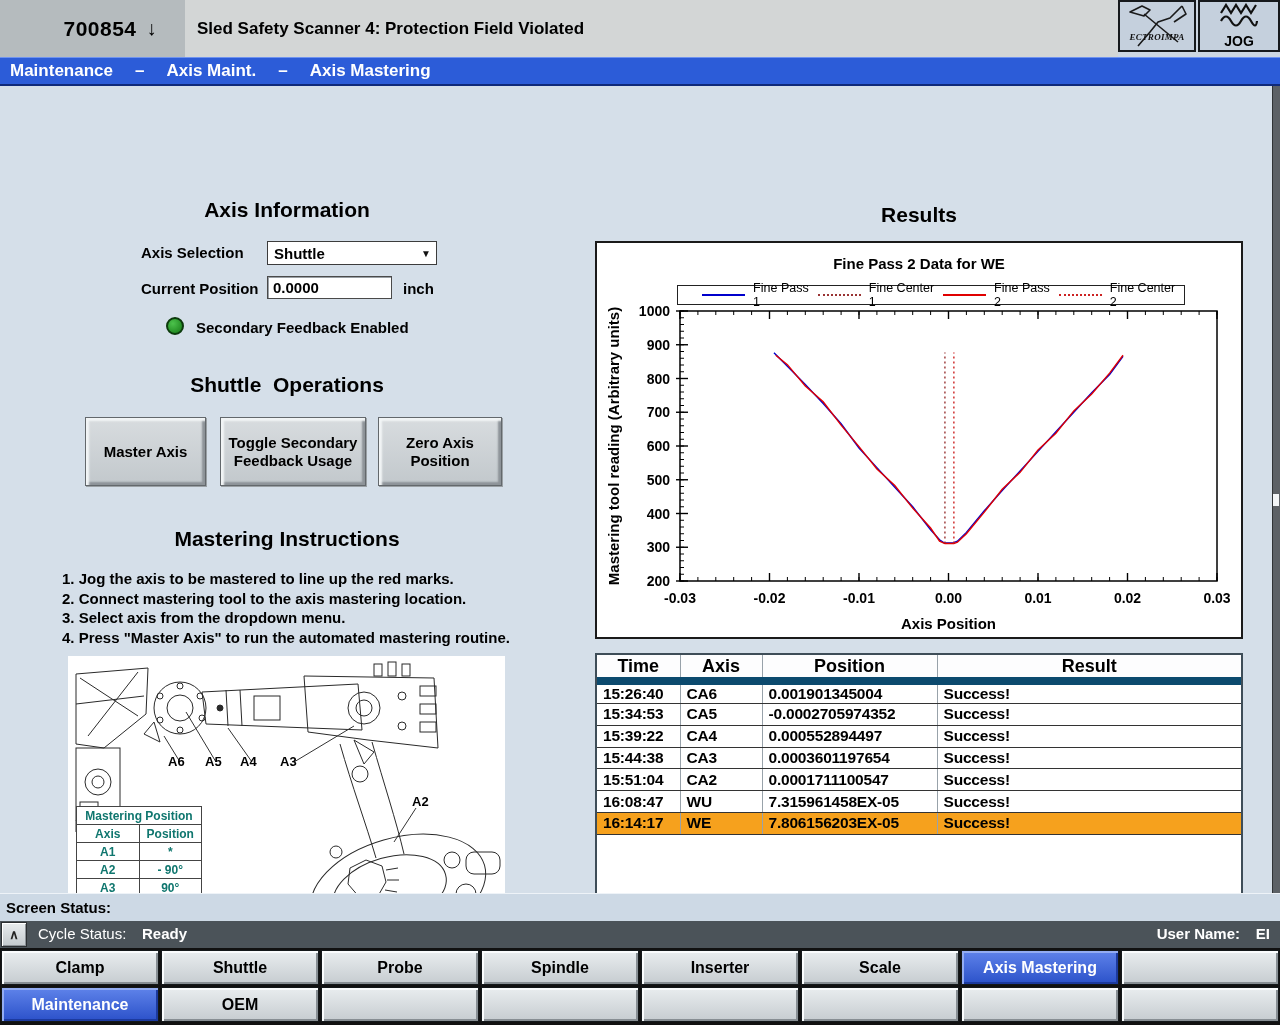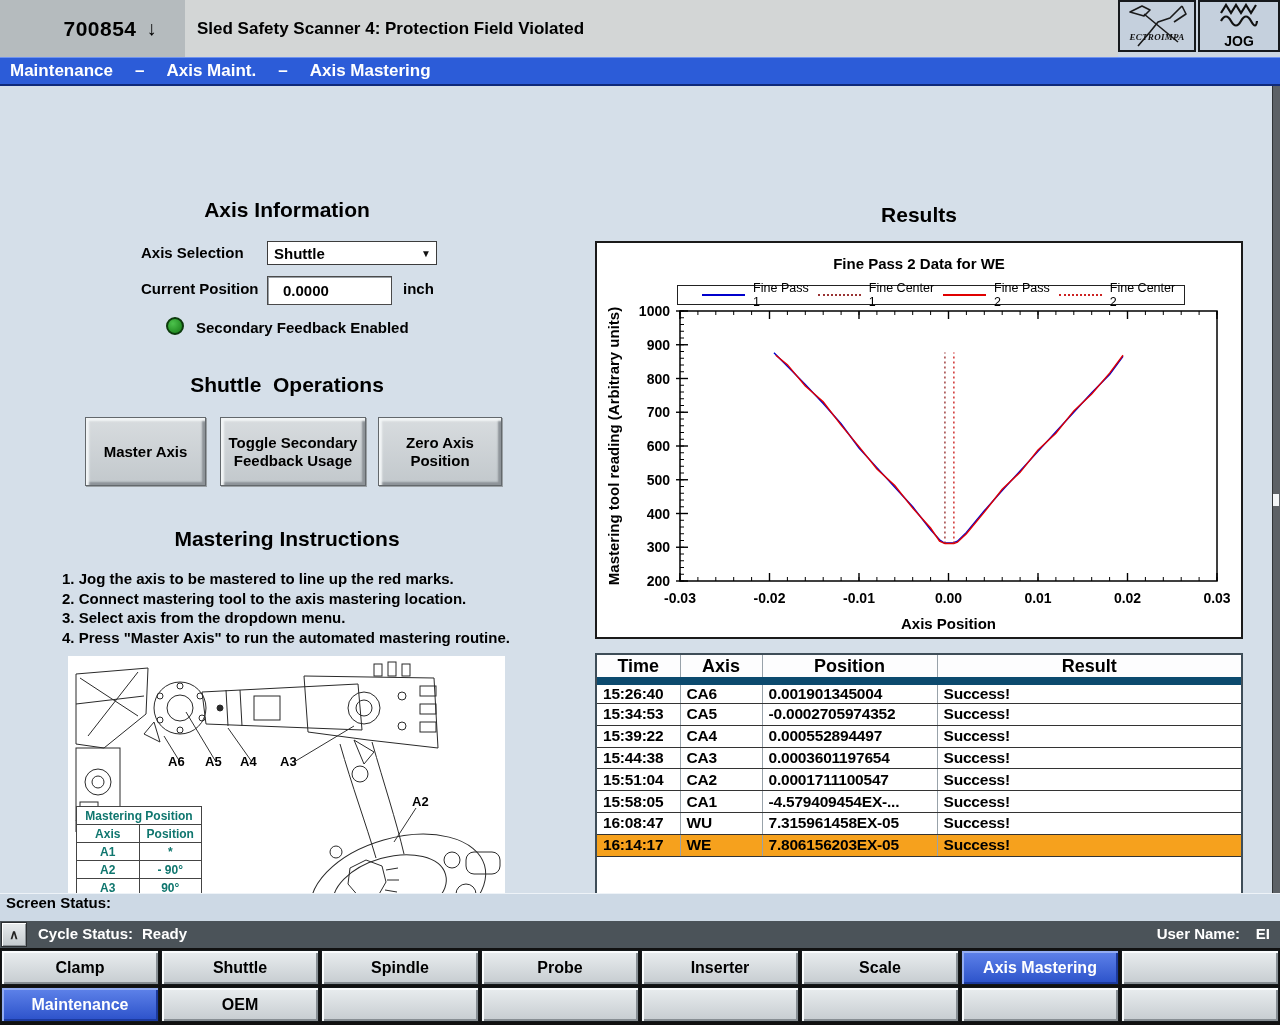--- a/index.html
+++ b/index.html
@@ -31,21 +31,21 @@
   .main { position:absolute; left:0; top:86px; width:1280px; height:807px; background:#d5dfe9; }
   .scrollstrip { position:absolute; right:0; top:0; width:8px; height:807px; background:#5c6166; border-left:1px solid #2f3336; }
   .scrollhandle { position:absolute; right:1px; top:408px; width:6px; height:12px; background:#f2f5f7; }
 
   .panel-title { position:absolute; font-size:21px; font-weight:bold; color:#000; text-align:center; white-space:pre; }
 
   .fieldlabel { position:absolute; font-size:15px; font-weight:bold; color:#000; }
   .dropdown { position:absolute; left:267px; width:170px; height:24px; background:#fff; border:1px solid #3c3c3c; display:flex; align-items:center; }
   .dropdown .dd-value { margin-left:6px; font-size:15px; font-weight:bold; }
   .dropdown .dd-arrow { position:absolute; right:5px; top:6px; font-size:10px; color:#111; }
-  .textinput { position:absolute; left:267px; width:125px; height:29px; background:#fff; border:1px solid #4a4a4a; box-shadow:inset 1px 1px 0 #9aa0a5; font-size:15px; font-weight:bold; padding-left:15px; font-family:"Liberation Sans", sans-serif; }
+  .textinput { position:absolute; left:267px; width:125px; height:23px; background:#fff; border:1px solid #4a4a4a; box-shadow:inset 1px 1px 0 #9aa0a5; font-size:15px; font-weight:bold; padding-left:5px; font-family:"Liberation Sans", sans-serif; }
   .led { position:absolute; width:18px; height:18px; border-radius:50%; border:2px solid #0c3a0c; background:radial-gradient(circle at 35% 32%, #4cc24c, #157a15); }
 
   .opbtn { position:absolute; height:69px; background:linear-gradient(180deg,#d8dcdf,#c2c8cc); border:1px solid #63686c; box-shadow:inset 3px 3px 2px #f2f5f6, inset -3px -3px 2px #8d9398, 1px 1px 0 #9aa0a4; display:flex; align-items:center; justify-content:center; text-align:center; font-size:15px; font-weight:bold; color:#000; line-height:18px; padding:4px; }
 
   .steps { position:absolute; left:62px; top:483px; width:470px; }
   .step { font-size:15px; font-weight:bold; color:#000; line-height:19.5px; }
 
   
   .diagram { position:absolute; left:68px; top:570px; width:437px; height:312px; background:#fff; }
   .axislabel { position:absolute; font-size:13px; font-weight:bold; color:#000; font-family:"Liberation Sans", sans-serif; }
@@ -62,25 +62,25 @@
 
   
   .rtablebox { position:absolute; left:595px; top:567px; width:648px; height:308px; background:#fff; border:2px solid #3e4d58; }
   .rtable { border-collapse:collapse; table-layout:fixed; width:644px; }
   .rtable th { font-size:18px; font-weight:bold; color:#000; height:26px; border-bottom:8px solid #0c4a6e; border-right:1px solid #98a2aa; background:#fdfdfe; }
   .rtable th:last-child { border-right:none; }
   .rtable td { font-size:15.5px; font-weight:bold; color:#000; height:21.8px; border-bottom:1px solid #333; border-right:1px solid #98a2aa; padding:0 0 0 6px; white-space:nowrap; overflow:hidden; letter-spacing:-0.2px; }
   .rtable td:last-child { border-right:none; }
 
   
-  .screenstatus { position:absolute; left:0; top:893px; width:1280px; height:28px; background:#cdd9e5; border-top:1px solid #eef3f8; display:flex; }
+  .screenstatus { position:absolute; left:0; top:893px; width:1280px; height:28px; background:#cdd9e5; border-top:1px solid #eef3f8; display:flex; align-items:center; }
   .screenstatus span { margin-left:6px; font-size:15px; font-weight:bold; color:#000; }
   .cyclebar { position:absolute; left:0; top:921px; width:1280px; height:27px; background:#4b5359; color:#fff; }
   .chevbtn { position:absolute; left:1px; top:1px; width:26px; height:25px; background:linear-gradient(180deg,#e8ecee,#c3c9cd); border:1px solid #2b2f32; box-shadow:inset 1px 1px 0 #fff, inset -1px -1px 0 #8d9398; display:flex; align-items:center; justify-content:center; font-size:13px; font-weight:bold; color:#222; }
-  .cyclelabel { position:absolute; left:38px; top:4px; font-size:15px; font-weight:bold; }
+  .cyclelabel { position:absolute; left:38px; top:4px; font-size:15px; font-weight:normal; }
   .cyclevalue { position:absolute; left:142px; top:4px; font-size:15px; font-weight:bold; }
   .userlabel { position:absolute; right:40px; top:4px; font-size:15px; font-weight:bold; }
   .uservalue { position:absolute; right:10px; top:4px; font-size:15px; font-weight:bold; }
 
   .softkeys { position:absolute; left:0; top:948px; width:1280px; height:77px; background:#111; padding-top:2px; }
   .skrow { display:grid; grid-template-columns:repeat(8,1fr); gap:2px; padding:0 1px; margin-bottom:2px; }
   .softkey { height:35px; background:linear-gradient(180deg,#e9edef,#c6ccd0); border:1px solid #14181a; box-shadow:inset 2px 2px 0 #fafcfd, inset -2px -2px 0 #878e93; display:flex; align-items:center; justify-content:center; font-size:16px; font-weight:bold; color:#000; }
   .softkey.active { background:linear-gradient(180deg,#5f83ea,#2b51c9); box-shadow:inset 2px 2px 0 #93acf2, inset -2px -2px 0 #1c3a9e; color:#fff; }
 </style>
 </head>
@@ -484,26 +484,20 @@
               <td>0.0003601197654</td>
               <td>Success!</td>
             </tr>
             <tr>
               <td>15:51:04</td>
               <td>CA2</td>
               <td>0.0001711100547</td>
               <td>Success!</td>
             </tr>
             <tr>
-              <td>15:58:05</td>
-              <td>CA1</td>
-              <td>-4.579409454EX-...</td>
-              <td>Success!</td>
-            </tr>
-            <tr>
               <td>16:08:47</td>
               <td>WU</td>
               <td>7.315961458EX-05</td>
               <td>Success!</td>
             </tr>
             <tr style="background: rgb(246, 161, 29);">
               <td>16:14:17</td>
               <td>WE</td>
               <td>7.806156203EX-05</td>
               <td>Success!</td>
@@ -526,22 +520,22 @@
     <span class="cyclelabel">Cycle Status:</span>
     <span class="cyclevalue">Ready</span>
     <span class="userlabel">User Name:</span>
     <span class="uservalue">EI</span>
   </div>
 
   <div class="softkeys" id="softkeys">
       <div class="skrow">
         <div class="softkey">Clamp</div>
         <div class="softkey">Shuttle</div>
+        <div class="softkey">Probe</div>
         <div class="softkey">Spindle</div>
-        <div class="softkey">Probe</div>
         <div class="softkey">Inserter</div>
         <div class="softkey">Scale</div>
         <div class="softkey active">Axis Mastering</div>
         <div class="softkey"></div>
       </div>
       <div class="skrow">
         <div class="softkey active">Maintenance</div>
         <div class="softkey">OEM</div>
         <div class="softkey"></div>
         <div class="softkey"></div>

